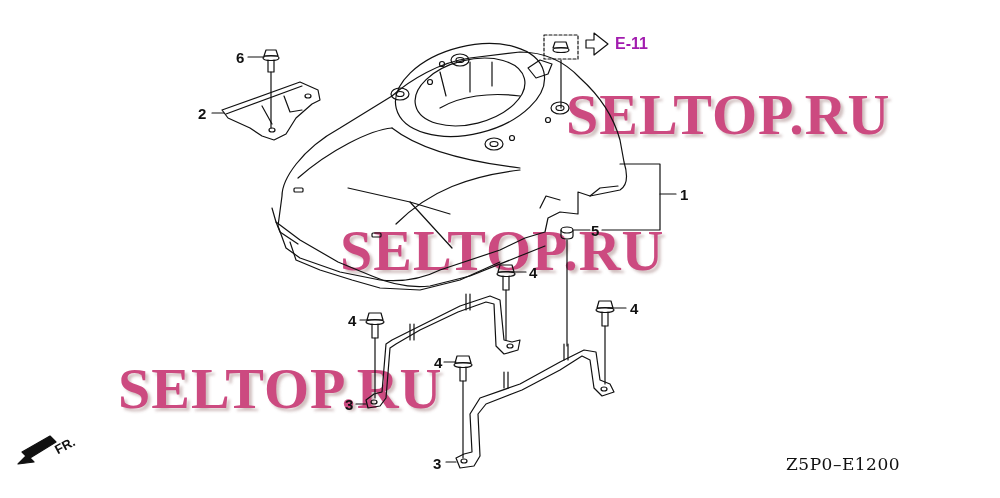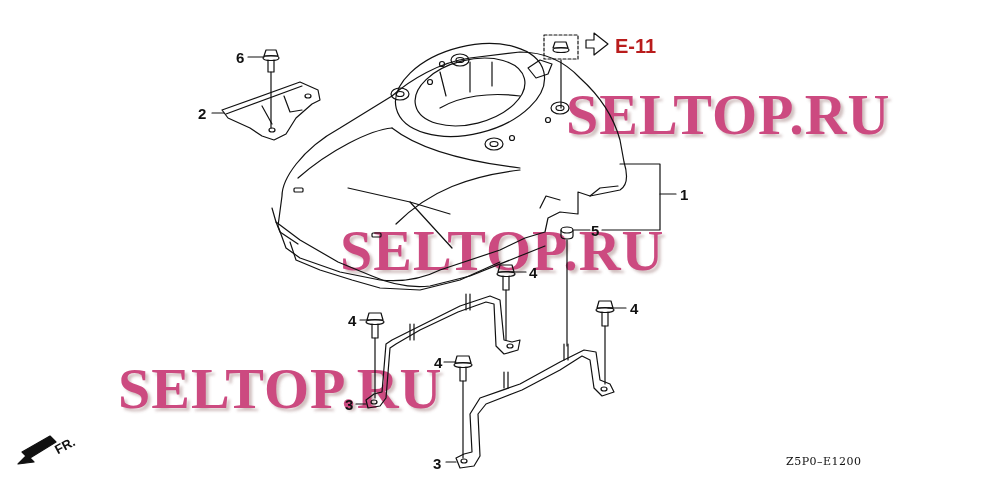--- a/index.html
+++ b/index.html
@@ -7,22 +7,22 @@
          font-family:"Liberation Sans", sans-serif; }
   #stage { position:absolute; left:0; top:0; width:1000px; height:498px; }
   svg { position:absolute; left:0; top:0; }
   .wm { position:absolute; font-family:"Liberation Serif", serif; font-weight:bold;
         font-size:58px; letter-spacing:1px; color:#be185d; opacity:0.78;
         text-shadow:3px 3px 3px rgba(150,110,110,0.55); pointer-events:none;
         white-space:nowrap; line-height:1; }
   .callout { position:absolute; font-family:"Liberation Sans", sans-serif; font-weight:bold;
              font-size:15px; color:#111; line-height:1; }
   .ref { position:absolute; font-family:"Liberation Sans", sans-serif; font-weight:bold;
-         font-size:20px; color:#b91c1c; line-height:1; }
-  .code { position:absolute; font-family:"DejaVu Serif", serif; font-size:11px;
+         font-size:16px; color:#a21caf; line-height:1; }
+  .code { position:absolute; font-family:"DejaVu Serif", serif; font-size:17px;
           color:#111; letter-spacing:0.5px; line-height:1; }
   .fr { position:absolute; font-family:"Liberation Sans", sans-serif; font-weight:bold;
         font-size:13px; color:#111; transform:rotate(-28deg); transform-origin:left top; }
 </style>
 </head>
 <body>
 
 <div id="stage">
 
   <div class="wm" style="left:566px; top:86px;">SELTOP.RU</div>

